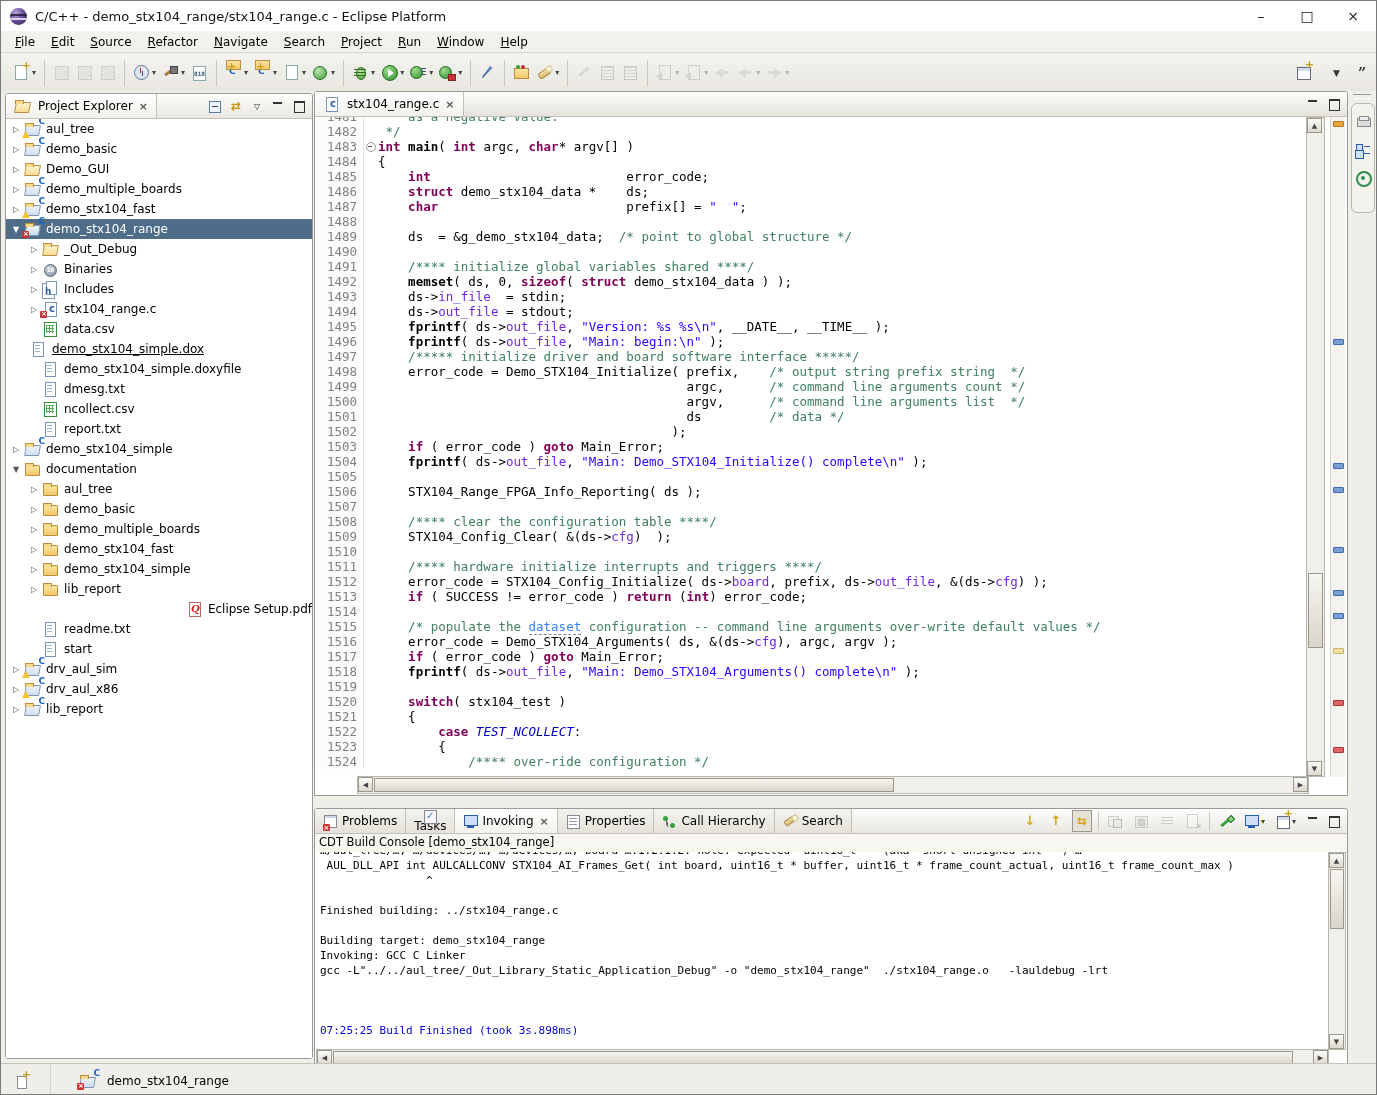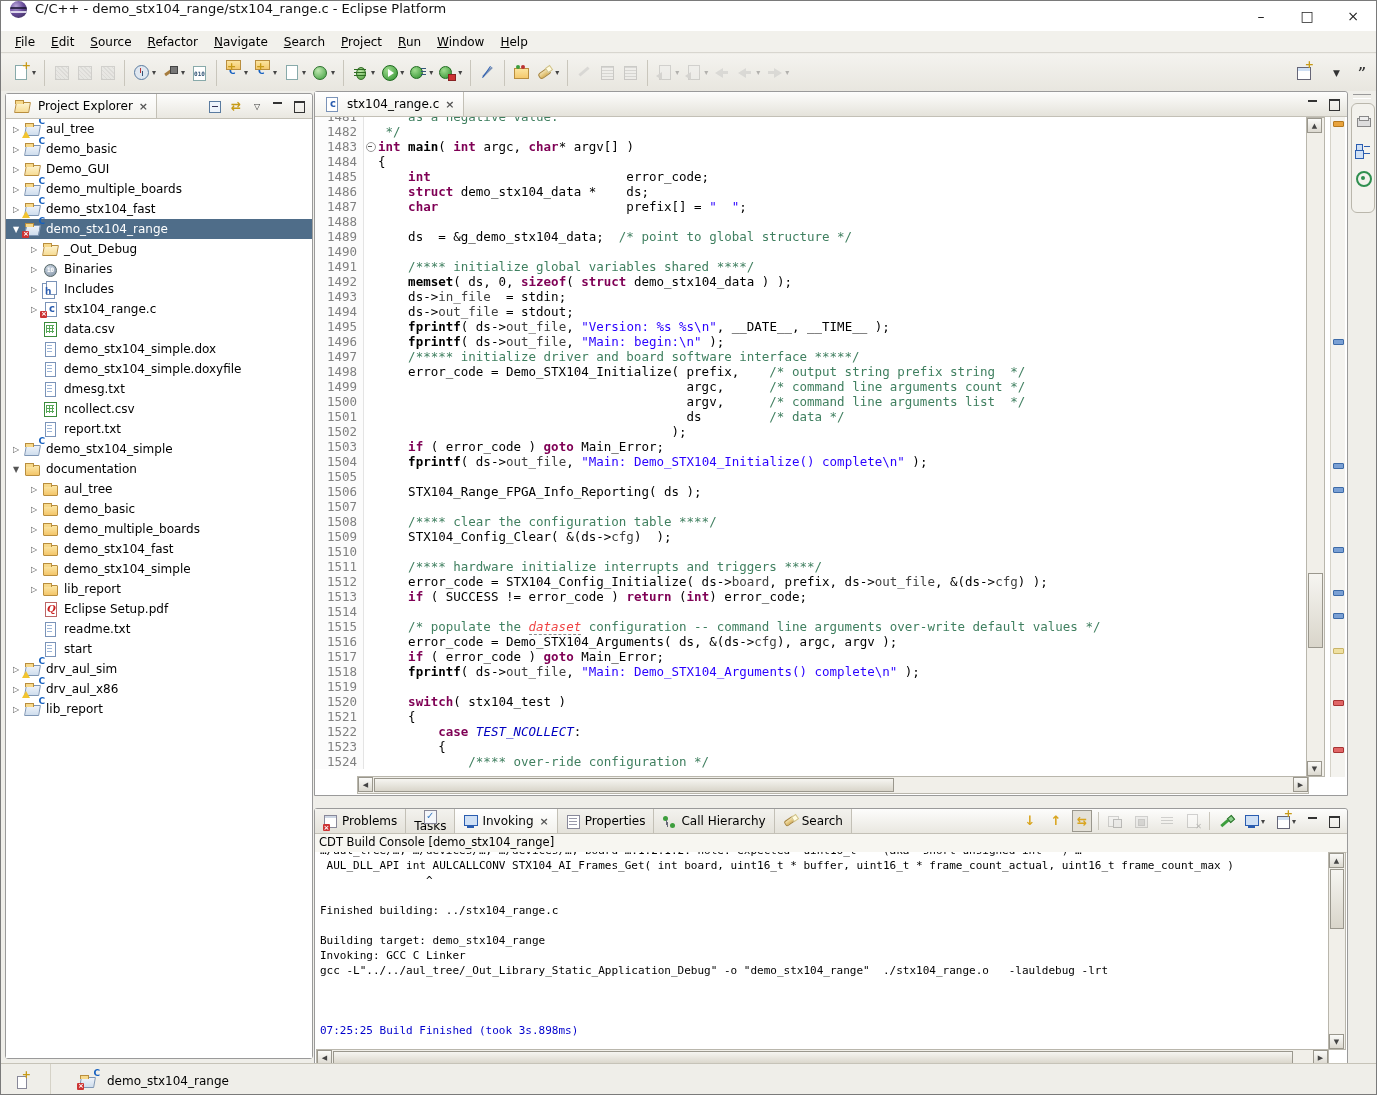--- a/index.html
+++ b/index.html
@@ -1,18 +1,18 @@
 <!DOCTYPE html>
 <html><head>
 <meta charset="utf-8">
 <style>
   html,body{margin:0;padding:0;background:#d8d8d8;}
   #app{position:relative;width:1377px;height:1095px;background:#efeee9;font-family:"DejaVu Sans","Liberation Sans",sans-serif;font-size:12px;color:#000;overflow:hidden;border:1px solid #7a7a7a;box-sizing:border-box;}
   
-  #titlebar{position:absolute;left:0;top:0;width:100%;height:30px;background:#ffffff;display:flex;border-bottom:1px solid #d0d0d0;}
+  #titlebar{position:absolute;left:0;top:0;width:100%;height:30px;background:#ffffff;display:flex;align-items:center;border-bottom:1px solid #d0d0d0;}
   #app-icon{width:17px;height:17px;margin:0 8px 0 9px;border-radius:50%;background:radial-gradient(circle at 35% 30%,#b9a6d8 0%,#6a4e9c 45%,#2e2449 100%);position:relative;overflow:hidden;}
   #app-icon::before{content:"";position:absolute;left:0;top:6px;width:100%;height:2px;background:#1c1733;opacity:.8;}
   #app-icon::after{content:"";position:absolute;left:0;top:10px;width:100%;height:2px;background:#e8e4f4;opacity:.9;}
   #title-text{flex:1;font-size:13px;color:#111;white-space:nowrap;overflow:hidden;}
   .winbtn{width:46px;height:29px;display:flex;align-items:center;justify-content:center;font-size:14px;color:#222;}
   
   #menubar{position:absolute;left:0;top:30px;width:100%;height:22px;background:#f2f1ec;border-bottom:1px solid #d8d6cf;display:flex;align-items:center;padding-left:6px;box-sizing:border-box;}
   .menu-item{padding:2px 8px;white-space:nowrap;}
   .menu-item::first-letter{text-decoration:underline;}
   
@@ -115,24 +115,24 @@
   #code-inner{margin-top:-8px;}
   .cl{display:flex;height:15px;line-height:15px;font-family:"DejaVu Sans Mono","Liberation Mono",monospace;font-size:12.5px;}
   .lnum{width:42px;flex:none;text-align:right;padding-right:6px;color:#808080;background:#fcfcfc;}
   .foldc{width:14px;flex:none;border-left:1px solid #e4e4e4;position:relative;}
   .foldc .fm{position:absolute;left:2px;top:3px;width:8px;height:8px;border:1px solid #999;border-radius:50%;background:#fff;}
   .foldc .fm::before{content:"";position:absolute;left:1px;top:3px;width:4px;height:1px;background:#555;}
   .codetext{white-space:pre;flex:1;color:#000;}
   .sk{color:#7f0055;font-weight:bold;}
   .sc{color:#3f7f5f;}
   .ss{color:#2a00ff;}
-  .sf{color:#404040;}
+  .sf{color:#6d28d9;}
   .sb{font-weight:bold;}
   .se{color:#0000c0;font-style:italic;}
-  .scu{color:#ef4444;border-bottom:1px dashed #888;font-style:italic;}
+  .scu{color:#3b82f6;border-bottom:1px dashed #888;}
   
   .sb-track{position:absolute;background:#f1efe9;border:1px solid #b9b6ac;}
   .sb-btn{position:absolute;width:15px;height:15px;background:linear-gradient(#fafaf8,#dcd9d0);border:1px solid #9a978d;display:flex;align-items:center;justify-content:center;font-size:7px;color:#444;box-sizing:border-box;}
   .sb-thumb{position:absolute;background:linear-gradient(#f6f5f1,#d9d5ca);border:1px solid #9a978d;box-sizing:border-box;}
   #ed-vscroll{right:22px;top:25px;width:17px;bottom:18px;}
   #ed-ruler{position:absolute;right:2px;top:25px;width:14px;bottom:18px;background:#f4f3ef;border-left:1px solid #d6d3c9;}
   .mark{position:absolute;left:2px;width:9px;height:4px;border-radius:1px;}
   #ed-hscroll{left:42px;bottom:1px;right:38px;height:16px;}
   
   #console{left:313px;top:705px;width:1032px;height:259px;margin-top:12px;}
@@ -429,21 +429,21 @@
             <span class="ti cfile">
               <i class="dE"></i>
             </span>
             <span>stx104_range.c</span>
           </div>
           <div class="trow" style="padding-left: 20px;">
             <span class="tw"></span>
             <span class="ti csv"></span>
             <span>data.csv</span>
           </div>
-          <div class="trow" style="padding-left: 20px;">
+          <div class="trow" style="padding-left: 8px; text-decoration: underline;">
             <span class="tw"></span>
             <span class="ti doc"></span>
             <span>demo_stx104_simple.dox</span>
           </div>
           <div class="trow" style="padding-left: 20px;">
             <span class="tw"></span>
             <span class="ti doc"></span>
             <span>demo_stx104_simple.doxyfile</span>
           </div>
           <div class="trow" style="padding-left: 20px;">
@@ -496,21 +496,21 @@
           <div class="trow" style="padding-left: 20px;">
             <span class="tw">▷</span>
             <span class="ti folder"></span>
             <span>demo_stx104_simple</span>
           </div>
           <div class="trow" style="padding-left: 20px;">
             <span class="tw">▷</span>
             <span class="ti folder"></span>
             <span>lib_report</span>
           </div>
-          <div class="trow" style="padding-left: 20px;">
+          <div class="trow" style="padding-left: 20px; justify-content: flex-end;">
             <span class="tw"></span>
             <span class="ti pdf"></span>
             <span>Eclipse Setup.pdf</span>
           </div>
           <div class="trow" style="padding-left: 20px;">
             <span class="tw"></span>
             <span class="ti doc"></span>
             <span>readme.txt</span>
           </div>
           <div class="trow" style="padding-left: 20px;">

